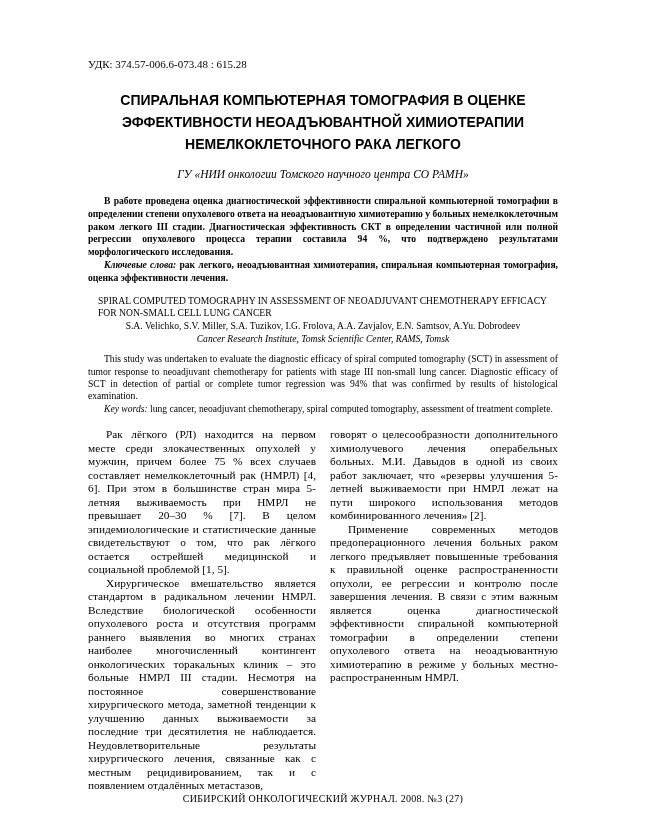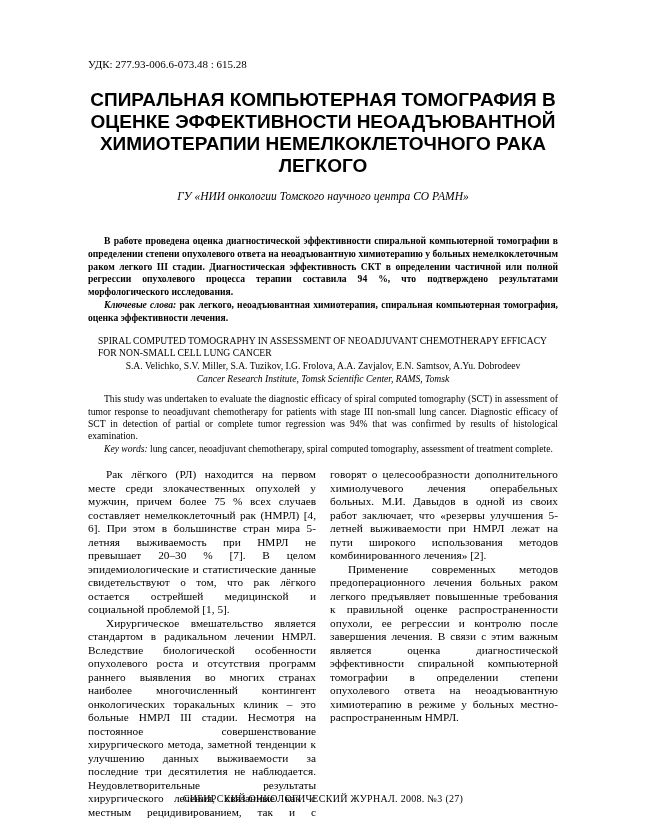--- a/index.html
+++ b/index.html
@@ -20,38 +20,38 @@
     overflow: hidden;
   }
   .udk {
     font-size: 11px;
     line-height: 13px;
     margin-bottom: 18px;
   }
   .title-ru {
     font-family: "Liberation Sans", sans-serif;
     font-weight: bold;
-    font-size: 19px;
+    font-size: 14px;
     line-height: 22px;
     text-align: center;
     margin: 0 0 12px 0;
   }
   .authors-ru {
     font-weight: bold;
     font-size: 12.5px;
     line-height: 17px;
     text-align: center;
     margin-bottom: 12px;
   }
   .affiliation-ru {
     font-style: italic;
     font-size: 11.5px;
     line-height: 14px;
     text-align: center;
-    margin-bottom: 32px;
+    margin-bottom: 14px;
   }
   .abstract-ru {
     font-size: 9.6px;
     line-height: 12.8px;
     text-align: justify;
   }
   .abstract-ru p {
     margin: 0;
     text-indent: 16px;
     font-weight: bold;
@@ -110,21 +110,21 @@
     text-align: center;
     font-size: 10px;
     letter-spacing: 0.3px;
   }
 </style>
 </head>
 <body>
 
 <div class="page">
 
-  <div class="udk">УДК: 277.93-006.6-073.48 : 615.28</div>
+  <div class="udk">УДК: 374.57-006.6-073.48 : 615.28</div>
 
   <h1 class="title-ru">СПИРАЛЬНАЯ КОМПЬЮТЕРНАЯ ТОМОГРАФИЯ В ОЦЕНКЕ ЭФФЕКТИВНОСТИ НЕОАДЪЮВАНТНОЙ ХИМИОТЕРАПИИ НЕМЕЛКОКЛЕТОЧНОГО РАКА ЛЕГКОГО</h1>
 
 
   <div class="affiliation-ru">ГУ «НИИ онкологии Томского научного центра СО РАМН»</div>
 
   <div class="abstract-ru">
     <p>В работе проведена оценка диагностической эффективности спиральной компьютерной томографии в определении степени опухолевого ответа на неоадъювантную химиотерапию у больных немелкоклеточным раком легкого III стадии. Диагностическая эффективность СКТ в определении частичной или полной регрессии опухолевого процесса терапии составила 94 %, что подтверждено результатами морфологического исследования.</p>
     <p><span class="kw-label">Ключевые слова:</span><span> рак легкого, неоадъювантная химиотерапия, спиральная компьютерная томография, оценка эффективности лечения.</span></p>
   </div>

